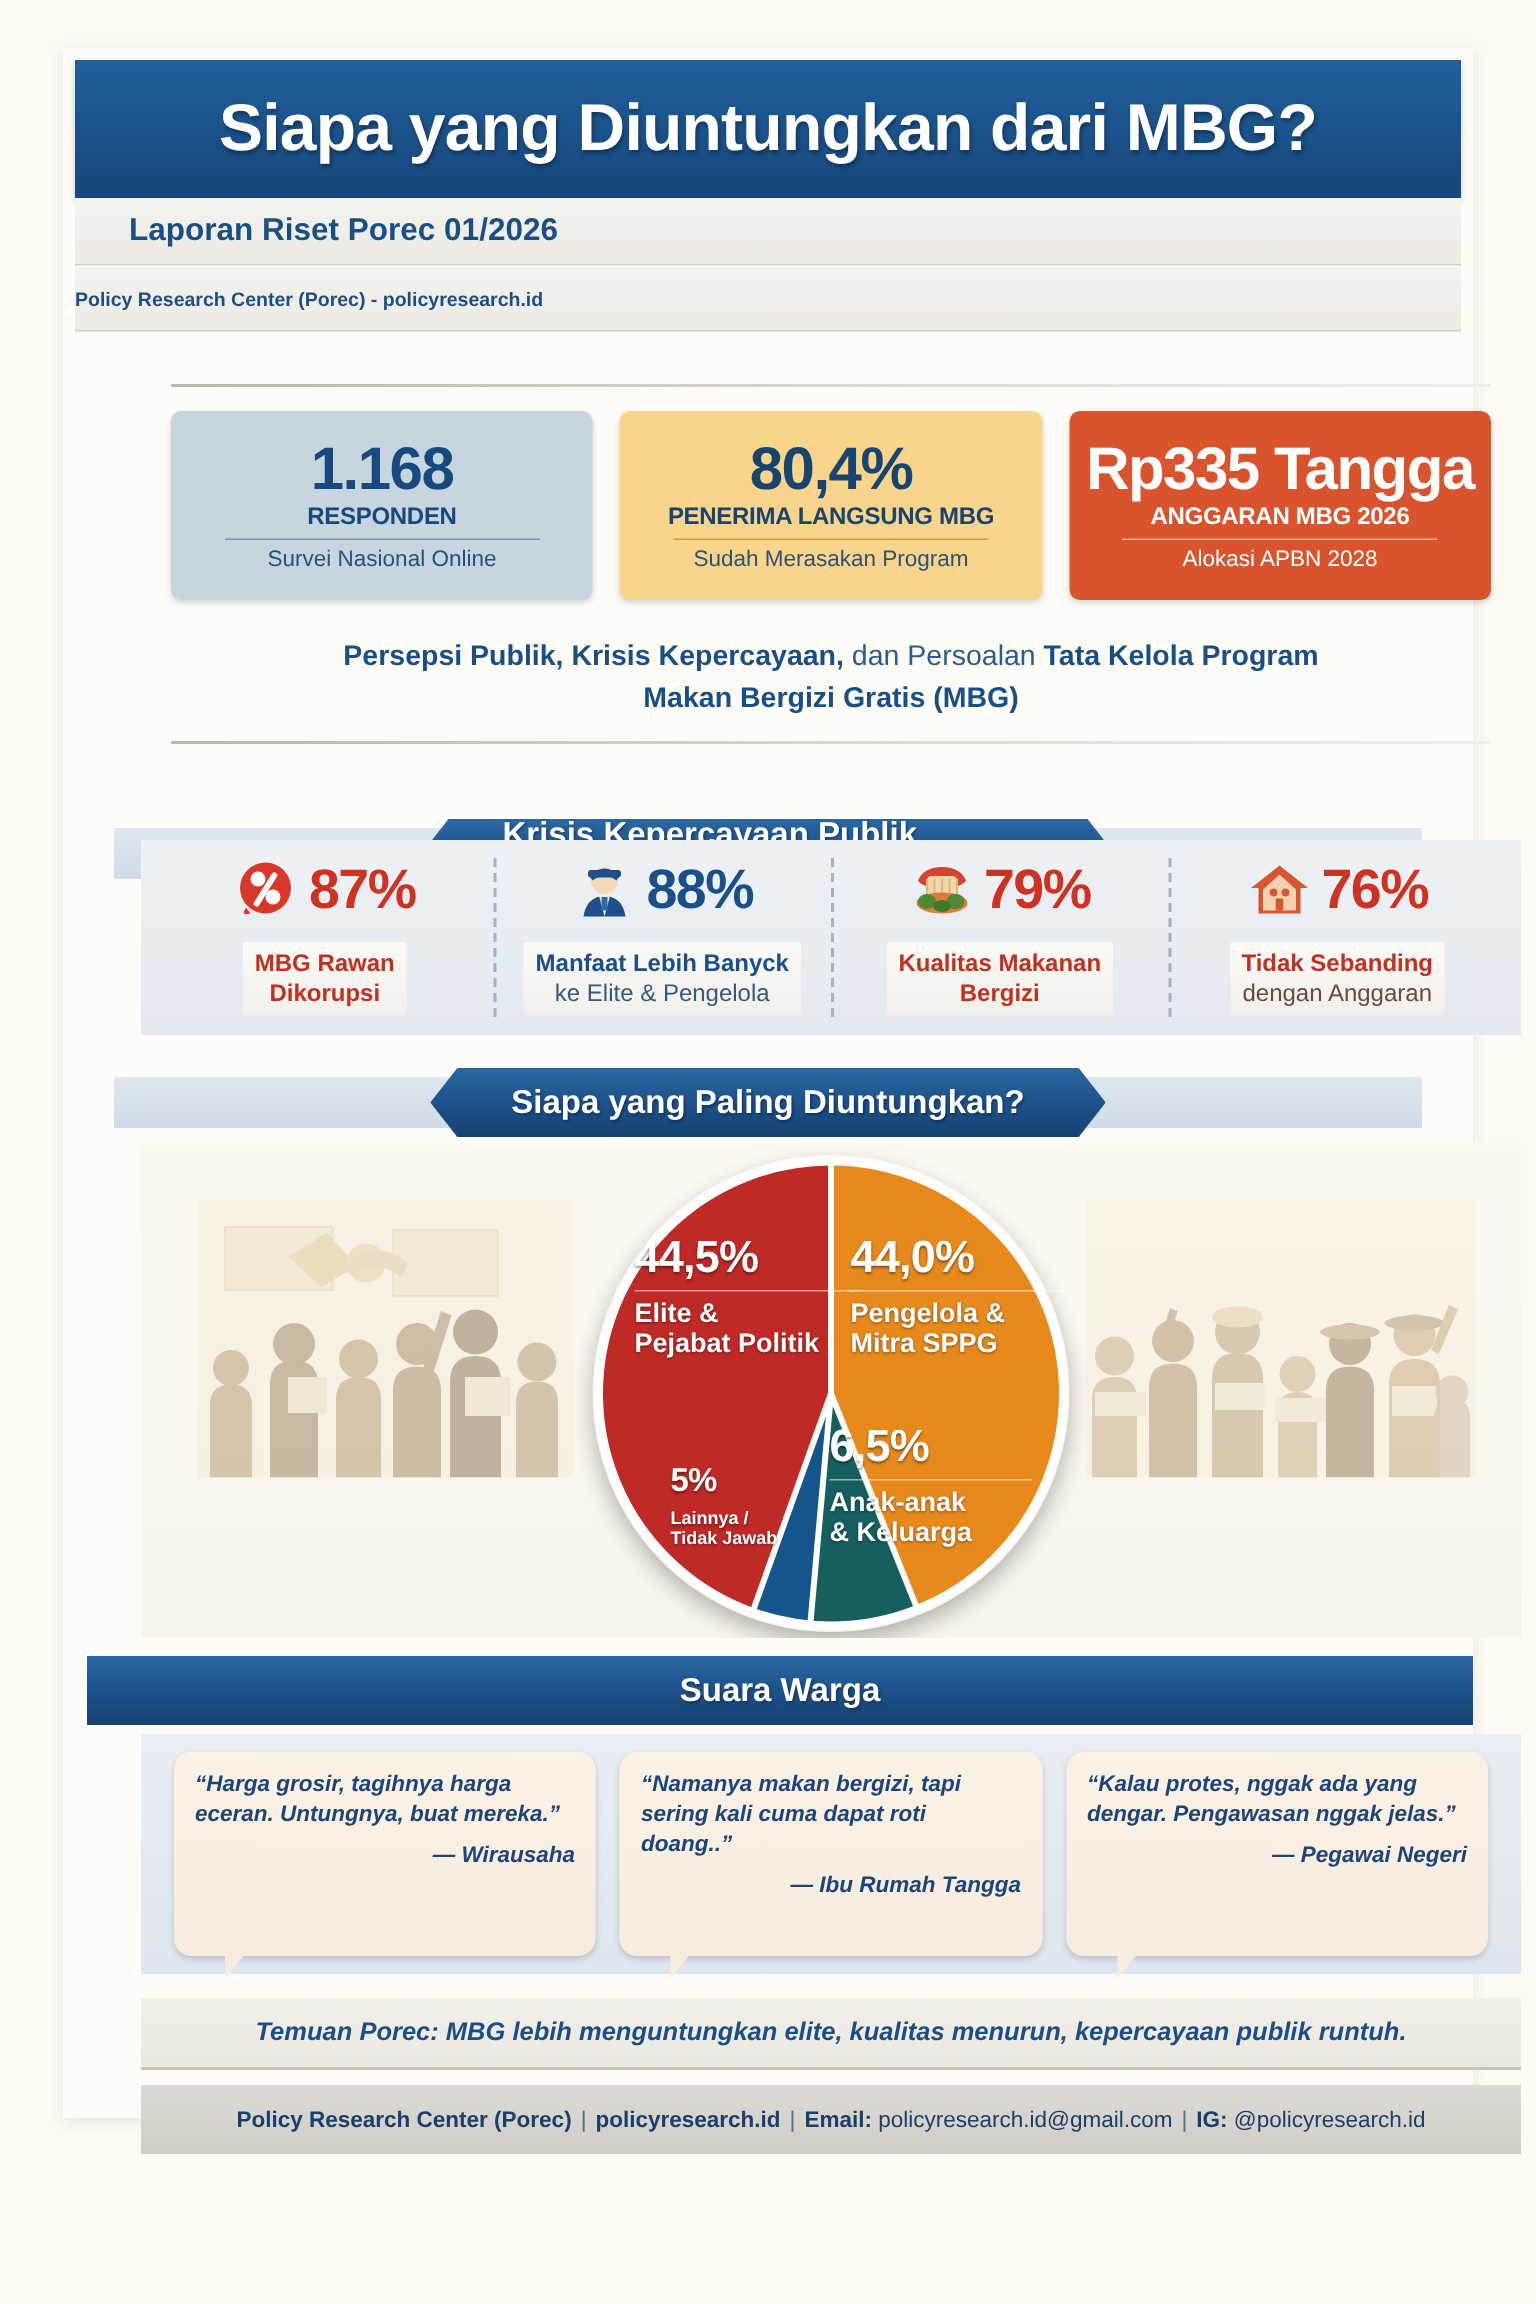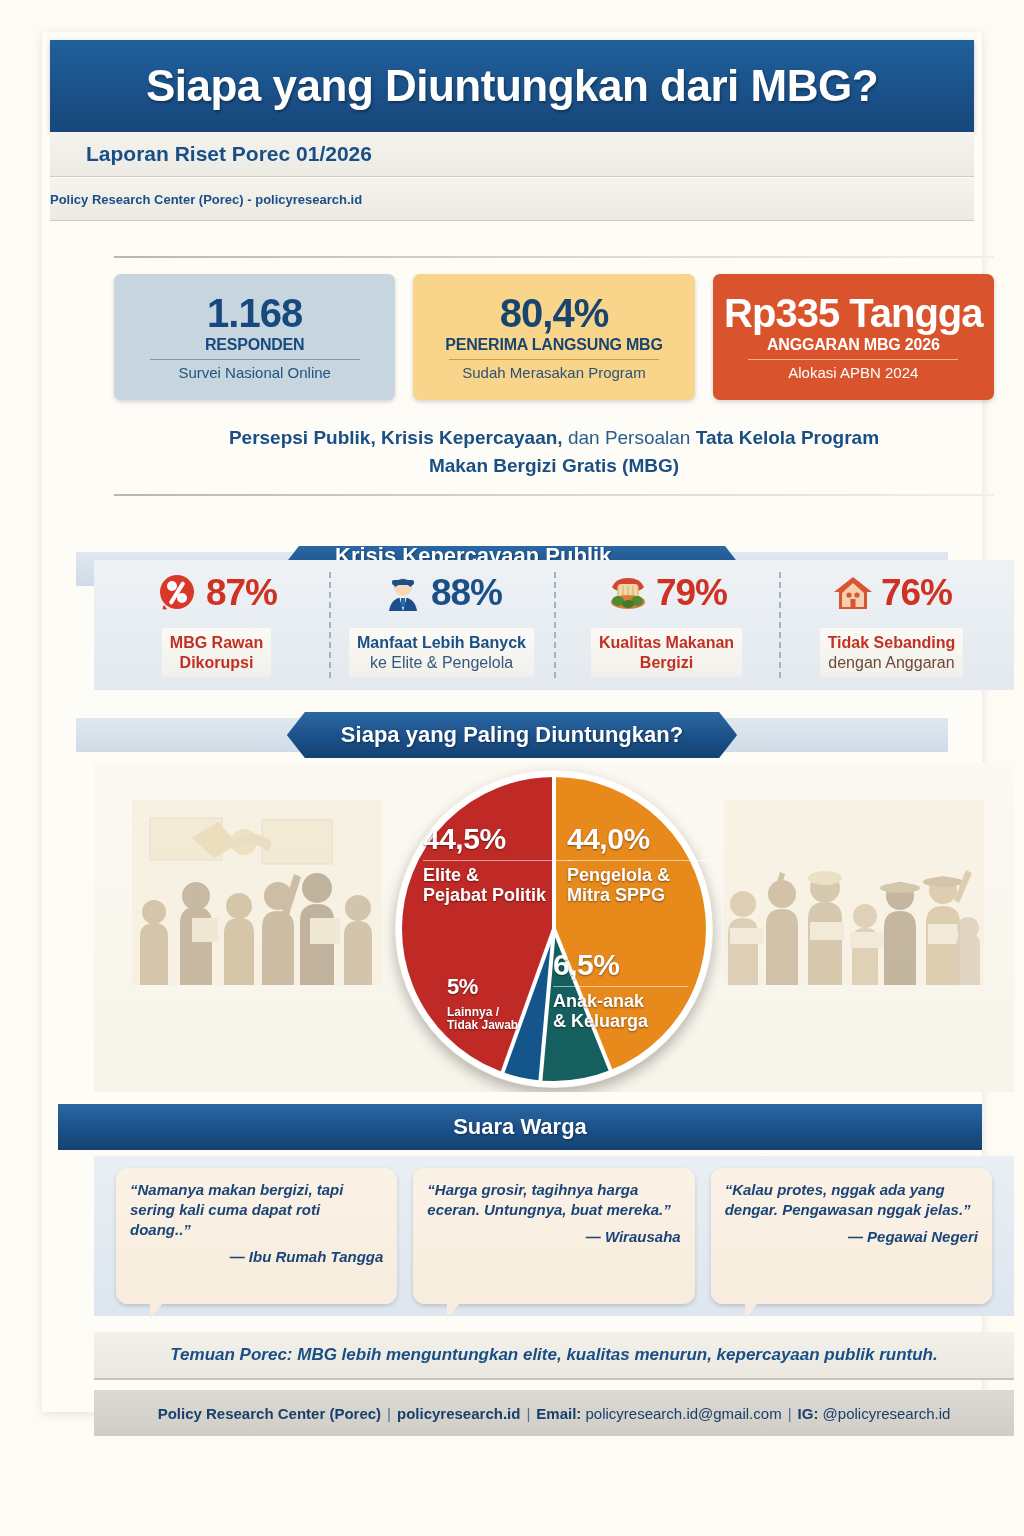--- a/index.html
+++ b/index.html
@@ -434,21 +434,21 @@
       <div class="stat-card card-amber">
         <div class="big">80,4%</div>
         <div class="mid">PENERIMA LANGSUNG MBG</div>
         <div class="rule"></div>
         <div class="small">Sudah Merasakan Program</div>
       </div>
       <div class="stat-card card-orange">
         <div class="big">Rp335 Tangga</div>
         <div class="mid">ANGGARAN MBG 2026</div>
         <div class="rule"></div>
-        <div class="small">Alokasi APBN 2024</div>
+        <div class="small">Alokasi APBN 2028</div>
       </div>
     </div>
 
     <div class="subtitle">
       <div>
         <span>Persepsi Publik, Krisis Kepercayaan,</span><span class="lt"> dan Persoalan </span><span>Tata Kelola Program</span>
       </div>
       <div>Makan Bergizi Gratis (MBG)</div>
     </div>
 
@@ -666,26 +666,26 @@
     </div>
 
     <div class="ribbon-wrap" style="top:1072px;">
       <div class="ribbon-full">
         <span>Suara Warga</span>
       </div>
     </div>
 
     <div class="quote-panel">
       <div class="bubble">
+        <div class="qt">“Harga grosir, tagihnya harga eceran. Untungnya, buat mereka.”</div>
+        <div class="attr">— Wirausaha</div>
+      </div>
+      <div class="bubble">
         <div class="qt">“Namanya makan bergizi, tapi sering kali cuma dapat roti doang..”</div>
         <div class="attr">— Ibu Rumah Tangga</div>
-      </div>
-      <div class="bubble">
-        <div class="qt">“Harga grosir, tagihnya harga eceran. Untungnya, buat mereka.”</div>
-        <div class="attr">— Wirausaha</div>
       </div>
       <div class="bubble">
         <div class="qt">“Kalau protes, nggak ada yang dengar. Pengawasan nggak jelas.”</div>
         <div class="attr">— Pegawai Negeri</div>
       </div>
     </div>
 
     <div class="conclusion">Temuan Porec: MBG lebih menguntungkan elite, kualitas menurun, kepercayaan publik runtuh.</div>
 
     <div class="footer">

